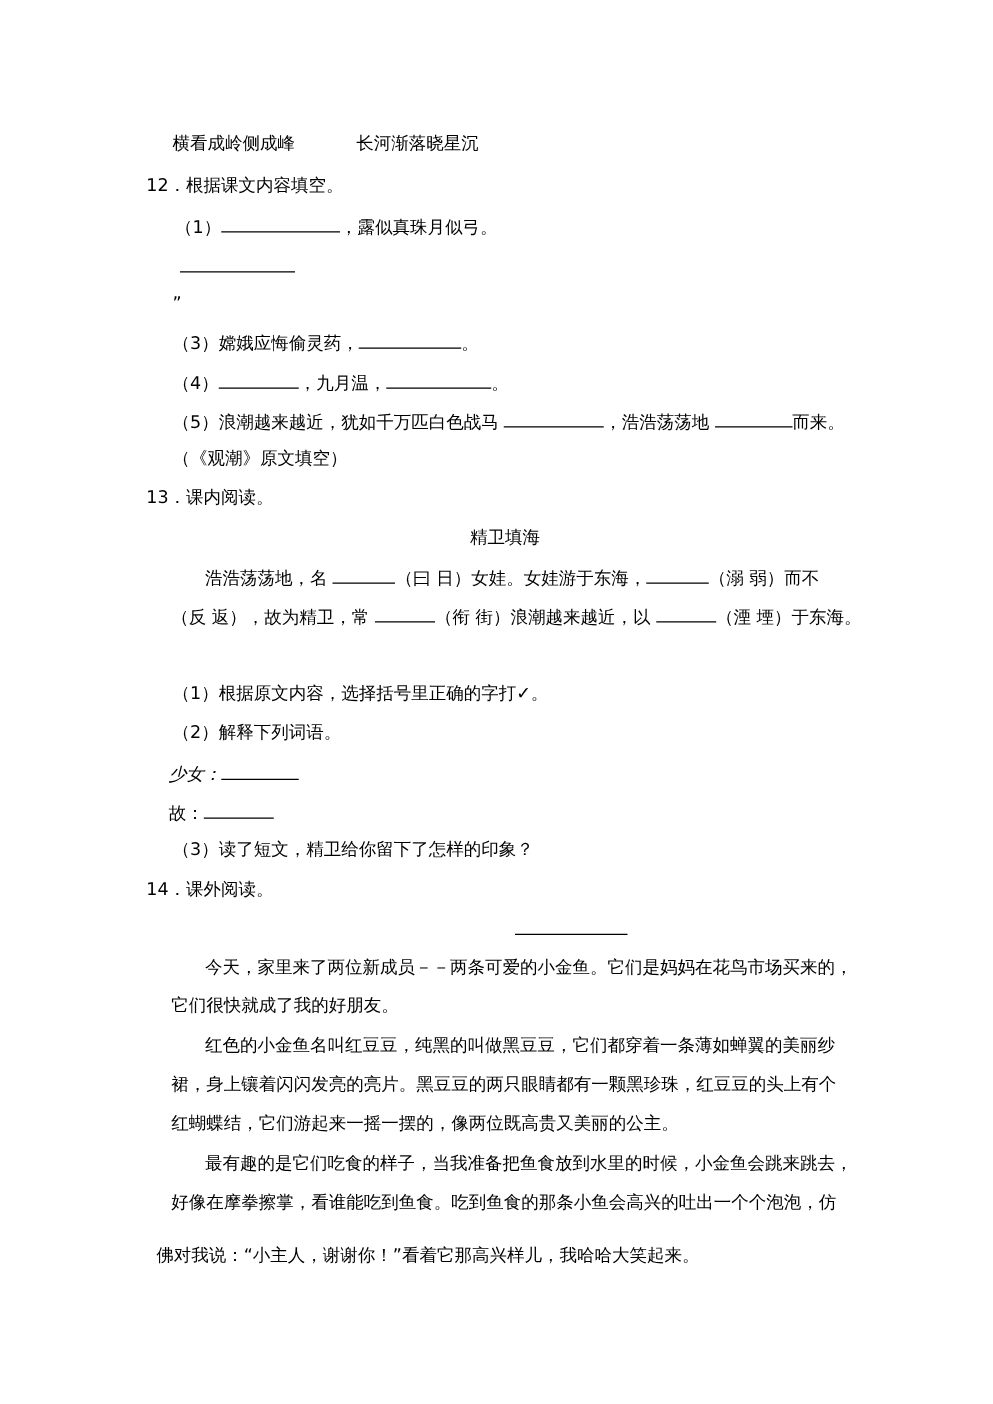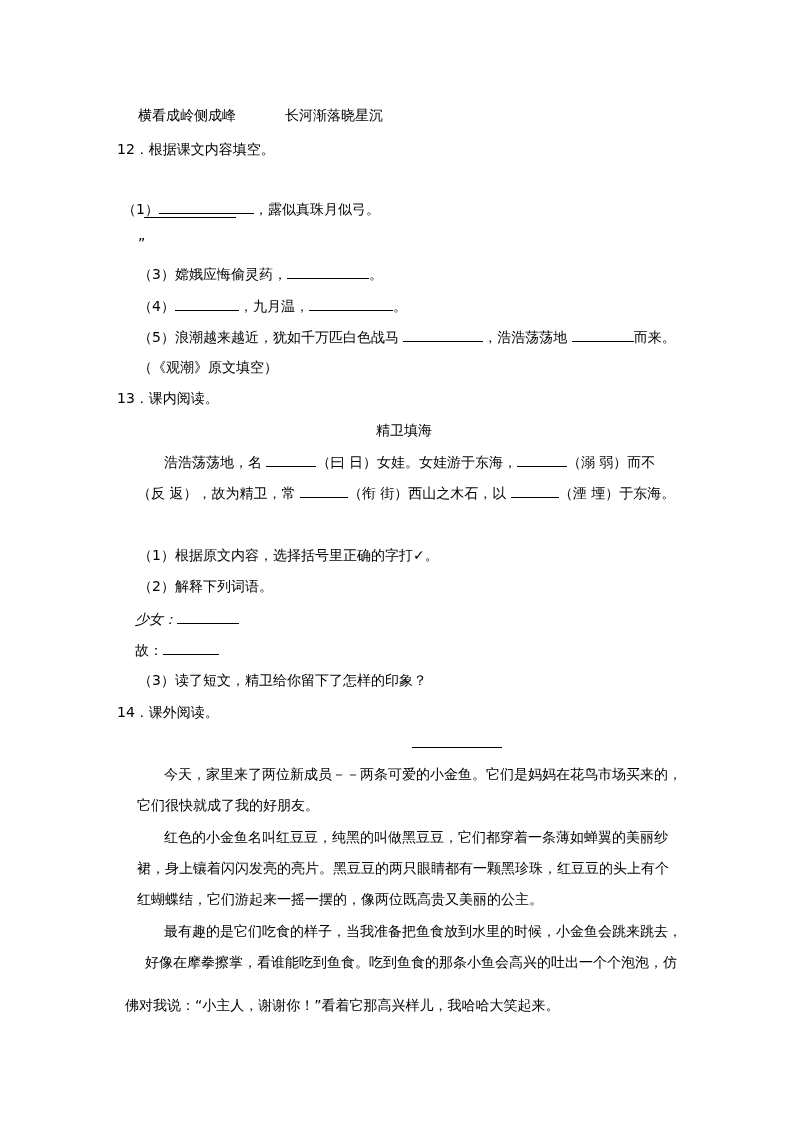--- a/index.html
+++ b/index.html
@@ -16,21 +16,21 @@
 <body>
 
 <div class="line" style="left:138px;top:106px;">
   <span>横看成岭侧成峰</span>
   <span class="gap" style="width:40px"></span>
   <span>长河渐落晓星沉</span>
 </div>
 
 <div class="line" style="left:117px;top:140px;">12．根据课文内容填空。</div>
 
-<div class="line" style="left:122px;top:171px;margin-top:28px;">
+<div class="line" style="left:140px;top:171px;">
   <span>（1）</span><span class="blank" style="width:95px"></span><span>，露似真珠月似弓。</span>
 </div>
 
 <div class="line" style="left:138px;top:203px;">
   <span class="blank" style="width:92px;margin-left:6px"></span>
 </div>
 <div class="line" style="left:138px;top:234px;">”</div>
 
 <div class="line" style="left:138px;top:264px;">
   <span>（3）嫦娥应悔偷灵药，</span><span class="blank" style="width:82px"></span><span>。</span>
@@ -46,21 +46,21 @@
 
 <div class="line" style="left:138px;top:358px;">（《观潮》原文填空）</div>
 
 <div class="line" style="left:117px;top:389px;">13．课内阅读。</div>
 <div class="line" style="left:376px;top:421px;">精卫填海</div>
 
 <div class="line" style="left:164px;top:452px;">
   <span>浩浩荡荡地，名 </span><span class="blank" style="width:50px"></span><span>（曰 日）女娃。女娃游于东海，</span><span class="blank" style="width:50px"></span><span>（溺 弱）而不</span>
 </div>
 <div class="line" style="left:137px;top:483px;">
-  <span>（反 返），故为精卫，常 </span><span class="blank" style="width:48px"></span><span>（衔 街）西山之木石，以 </span><span class="blank" style="width:48px"></span><span>（湮 堙）于东海。</span>
+  <span>（反 返），故为精卫，常 </span><span class="blank" style="width:48px"></span><span>（衔 街）浪潮越来越近，以 </span><span class="blank" style="width:48px"></span><span>（湮 堙）于东海。</span>
 </div>
 
 <div class="line" style="left:138px;top:546px;">（1）根据原文内容，选择括号里正确的字打✓。</div>
 <div class="line" style="left:138px;top:577px;">（2）解释下列词语。</div>
 <div class="line" style="left:135px;top:609px;font-style:italic;">
   <span>少女：</span><span class="blank" style="width:62px"></span>
 </div>
 <div class="line" style="left:135px;top:640px;">
   <span>故：</span><span class="blank" style="width:56px"></span>
 </div>
@@ -68,14 +68,14 @@
 
 <div class="line" style="left:117px;top:703px;">14．课外阅读。</div>
 <div class="title-line"></div>
 
 <div class="line" style="left:164px;top:765px;">今天，家里来了两位新成员－－两条可爱的小金鱼。它们是妈妈在花鸟市场买来的，</div>
 <div class="line" style="left:137px;top:796px;">它们很快就成了我的好朋友。</div>
 <div class="line" style="left:164px;top:828px;">红色的小金鱼名叫红豆豆，纯黑的叫做黑豆豆，它们都穿着一条薄如蝉翼的美丽纱</div>
 <div class="line" style="left:137px;top:859px;">裙，身上镶着闪闪发亮的亮片。黑豆豆的两只眼睛都有一颗黑珍珠，红豆豆的头上有个</div>
 <div class="line" style="left:137px;top:890px;">红蝴蝶结，它们游起来一摇一摆的，像两位既高贵又美丽的公主。</div>
 <div class="line" style="left:164px;top:922px;">最有趣的是它们吃食的样子，当我准备把鱼食放到水里的时候，小金鱼会跳来跳去，</div>
-<div class="line" style="left:145px;top:953px;">好像在摩拳擦掌，看谁能吃到鱼食。吃到鱼食的那条小鱼会高兴的吐出一个个泡泡，仿</div>
+<div class="line" style="left:137px;top:953px;">好像在摩拳擦掌，看谁能吃到鱼食。吃到鱼食的那条小鱼会高兴的吐出一个个泡泡，仿</div>
 <div class="line" style="left:125px;top:984px;margin-top:12px;">佛对我说：“小主人，谢谢你！”看着它那高兴样儿，我哈哈大笑起来。</div>
 
 </body></html>

